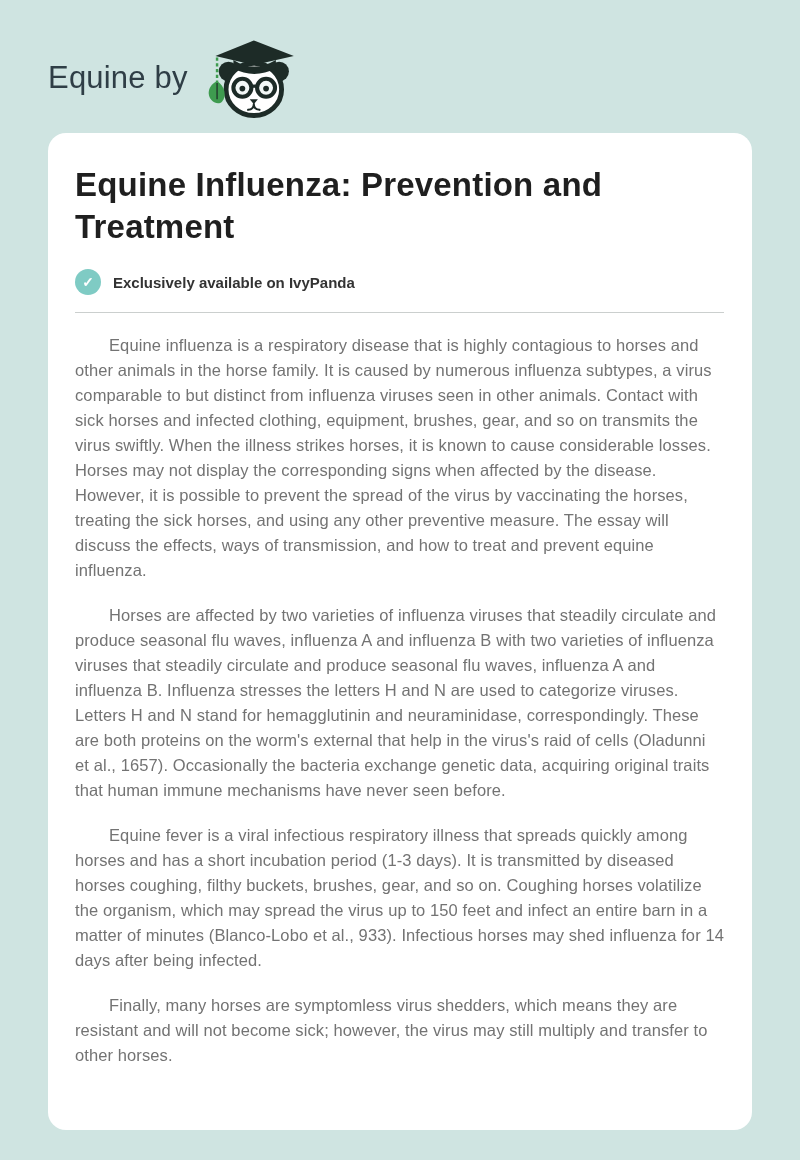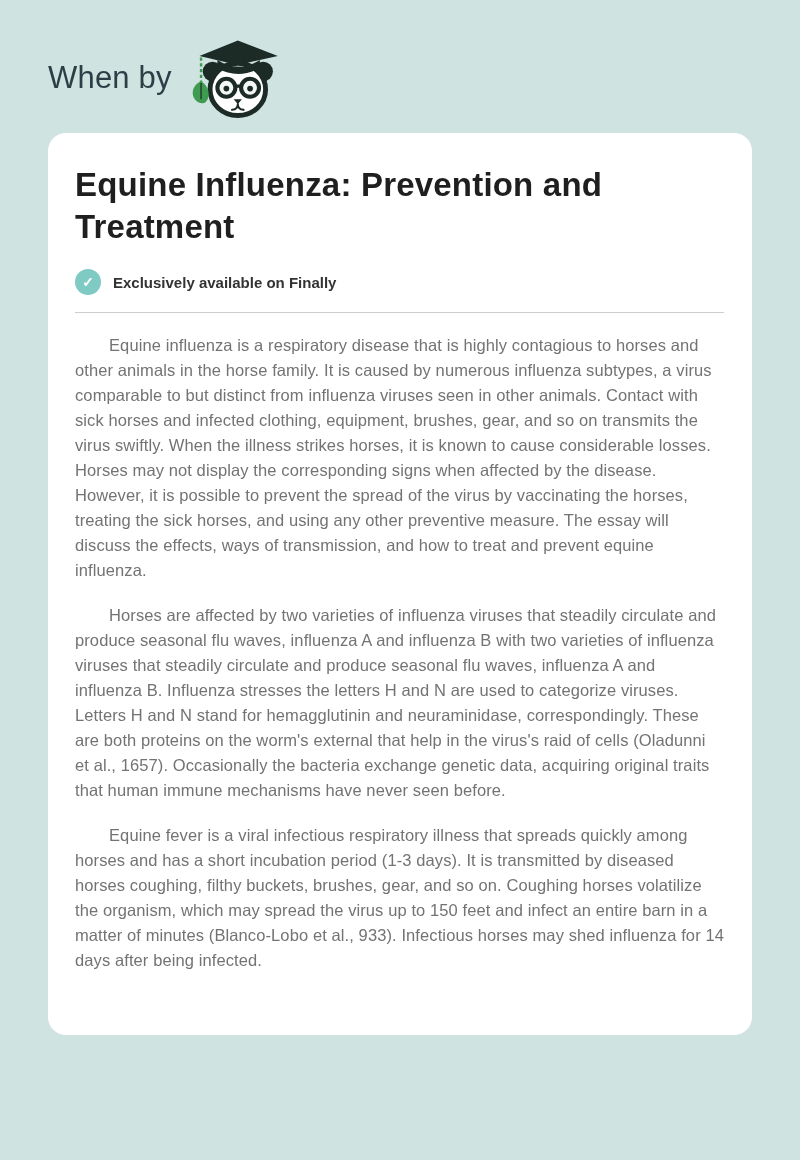--- a/index.html
+++ b/index.html
@@ -88,21 +88,21 @@
     color: #737373;
     text-indent: 34px;
     margin-top: 20px;
     letter-spacing: 0.1px;
   }
 </style>
 </head>
 <body>
 
 <div class="header">
-  <span class="essay-by">When by</span>
+  <span class="essay-by">Equine by</span>
   <span class="logo-wrap">
     <svg width="98" height="88" viewBox="0 0 120 104" xmlns="http://www.w3.org/2000/svg" aria-hidden="true">
 
       <circle cx="30" cy="44" r="12" fill="#1d2b27"></circle>
       <circle cx="92" cy="44" r="12" fill="#1d2b27"></circle>
 
       <ellipse cx="61" cy="66" rx="34" ry="32" fill="#ffffff" stroke="#1d2b27" stroke-width="6"></ellipse>
 
       <path d="M61 36 L14 25 L61 6 L110 25 Z" fill="#1d2b27"></path>
       <path d="M36 30 Q61 46 88 30 L88 40 Q61 54 36 40 Z" fill="#1d2b27"></path>
@@ -122,23 +122,24 @@
       <path d="M61 84 Q61 90 54 91 M61 84 Q61 90 68 91" stroke="#1d2b27" stroke-width="2.5" fill="none" stroke-linecap="round"></path>
     </svg>
   </span>
 </div>
 
 <div class="card">
   <h1 class="title">Equine Influenza: Prevention and Treatment</h1>
 
   <div class="badge-row">
     <span class="badge-circle">✓</span>
-    <span class="badge-label">Exclusively available on Finally</span>
+    <span class="badge-label">Exclusively available on IvyPanda</span>
   </div>
 
   <hr class="divider">
 
   <div class="essay-body">
     <p>Equine influenza is a respiratory disease that is highly contagious to horses and other animals in the horse family. It is caused by numerous influenza subtypes, a virus comparable to but distinct from influenza viruses seen in other animals. Contact with sick horses and infected clothing, equipment, brushes, gear, and so on transmits the virus swiftly. When the illness strikes horses, it is known to cause considerable losses. Horses may not display the corresponding signs when affected by the disease. However, it is possible to prevent the spread of the virus by vaccinating the horses, treating the sick horses, and using any other preventive measure. The essay will discuss the effects, ways of transmission, and how to treat and prevent equine influenza.</p>
     <p>Horses are affected by two varieties of influenza viruses that steadily circulate and produce seasonal flu waves, influenza A and influenza B with two varieties of influenza viruses that steadily circulate and produce seasonal flu waves, influenza A and influenza B. Influenza stresses the letters H and N are used to categorize viruses. Letters H and N stand for hemagglutinin and neuraminidase, correspondingly. These are both proteins on the worm's external that help in the virus's raid of cells (Oladunni et al., 1657). Occasionally the bacteria exchange genetic data, acquiring original traits that human immune mechanisms have never seen before.</p>
     <p>Equine fever is a viral infectious respiratory illness that spreads quickly among horses and has a short incubation period (1-3 days). It is transmitted by diseased horses coughing, filthy buckets, brushes, gear, and so on. Coughing horses volatilize the organism, which may spread the virus up to 150 feet and infect an entire barn in a matter of minutes (Blanco-Lobo et al., 933). Infectious horses may shed influenza for 14 days after being infected.</p>
+    <p>Finally, many horses are symptomless virus shedders, which means they are resistant and will not become sick; however, the virus may still multiply and transfer to other horses.</p>
   </div>
 </div>
 
 </body></html>

